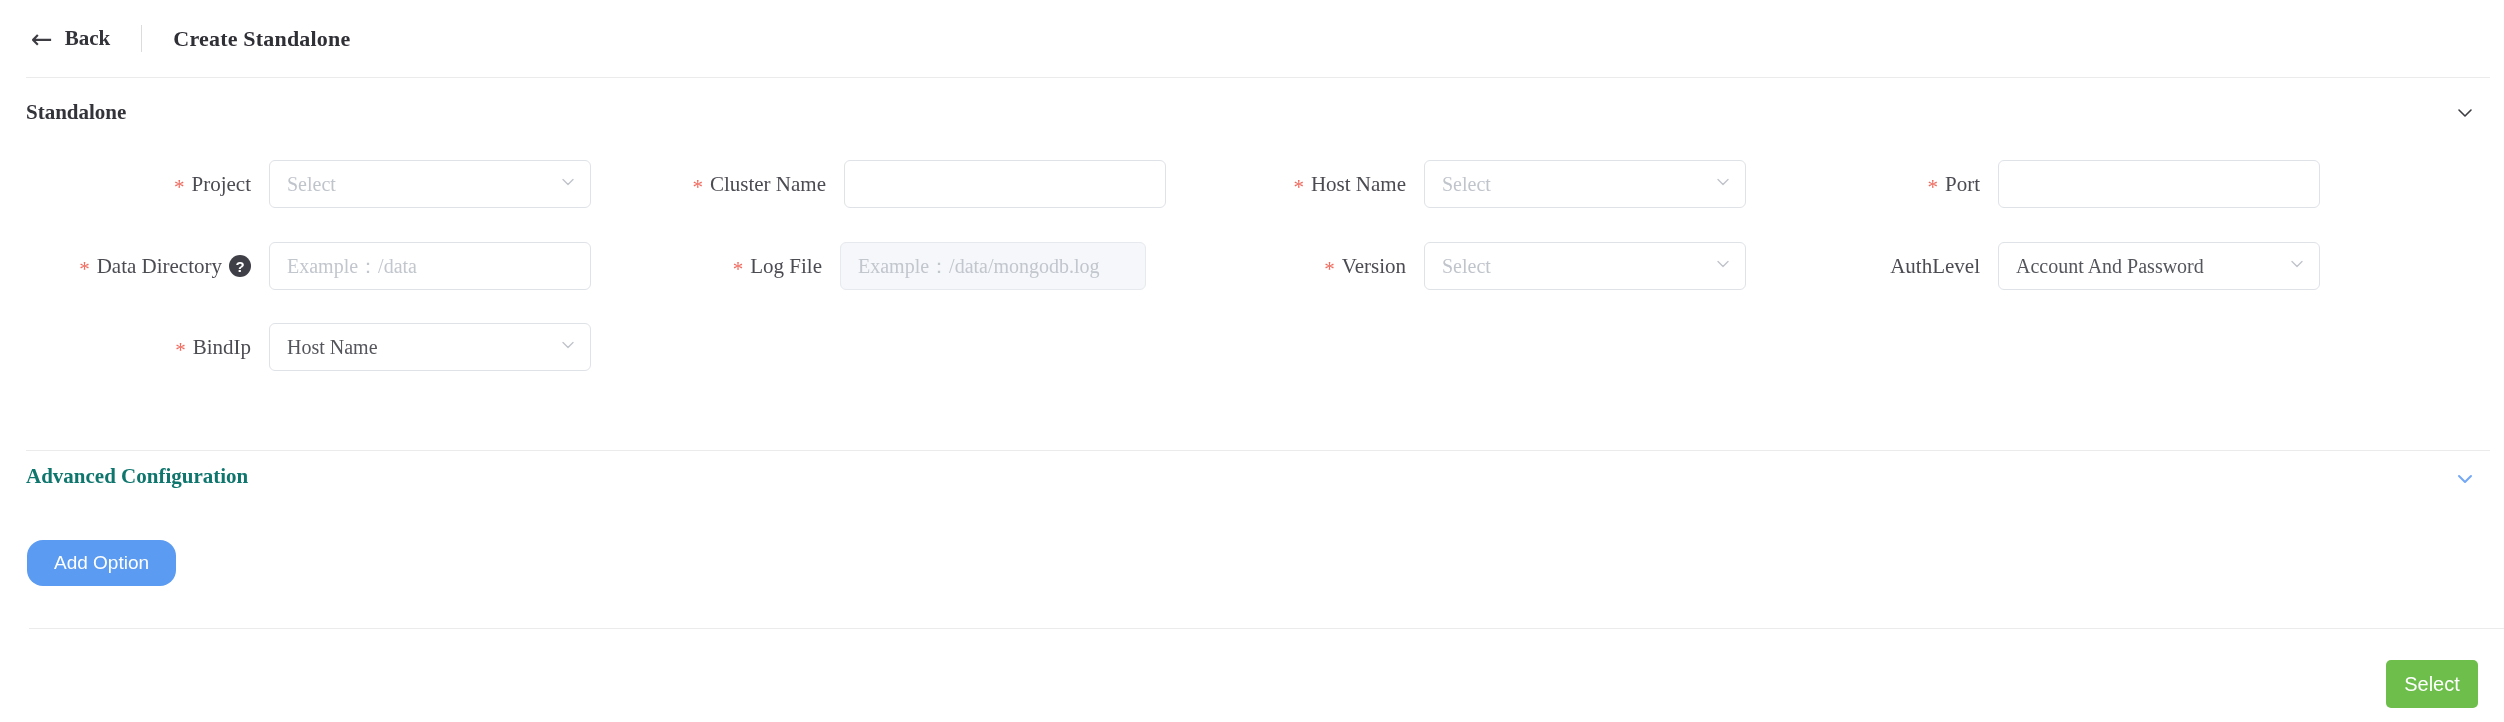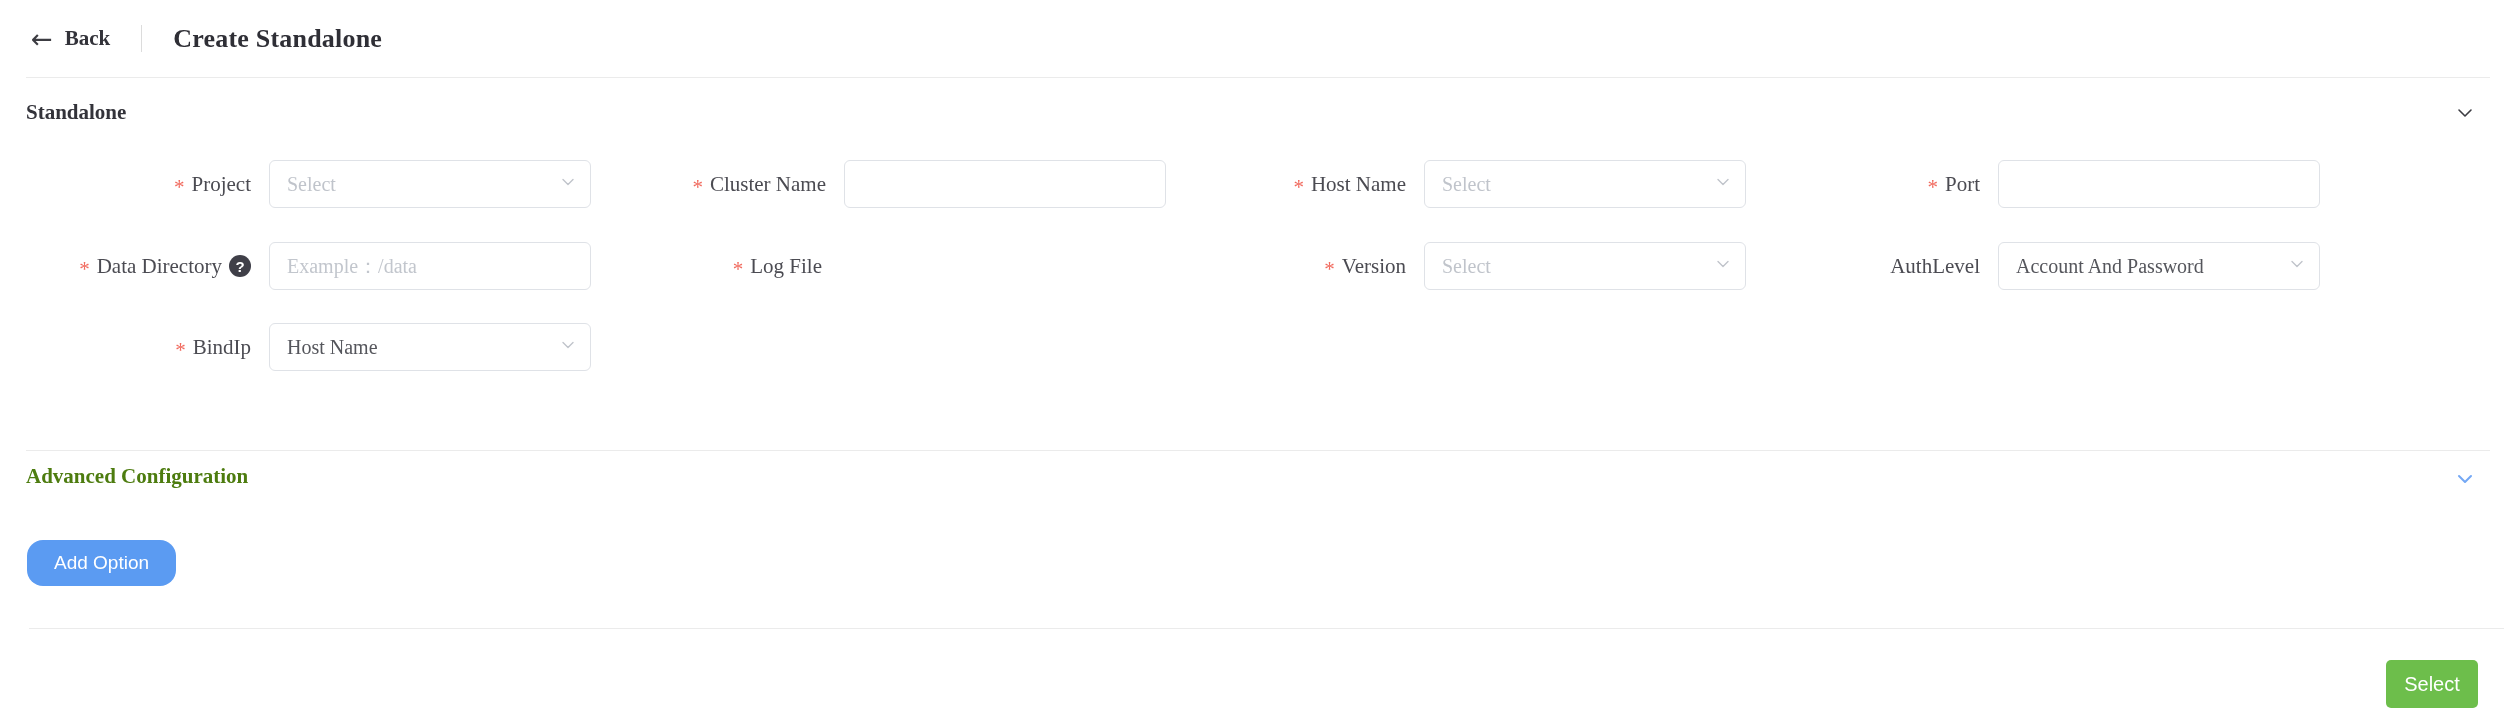--- a/index.html
+++ b/index.html
@@ -15,21 +15,21 @@
 
   
   .header {
     position: absolute; left: 0; top: 0; right: 0; height: 77px;
     display: flex; align-items: center; padding-left: 31px;
   }
   .back-group { display: flex; align-items: center; gap: 12px; cursor: pointer; }
   .back-arrow { font-size: 26px; color: #3c3c42; line-height: 1; font-family: "DejaVu Sans", sans-serif; }
   .back-label { font-size: 21px; color: #33333a; font-weight: 600; }
   .header-vsep { width: 1px; height: 27px; background: #dcdcdc; margin: 0 31px; }
-  .page-title { font-size: 26px; color: #2f2f36; font-weight: 700; letter-spacing: 0.2px; }
+  .page-title { font-size: 22px; color: #2f2f36; font-weight: 700; letter-spacing: 0.2px; }
   .hdivider { position: absolute; height: 1px; background: #ebebeb; }
   .divider-header { left: 26px; top: 77px; width: 2464px; }
   .divider-advanced { left: 26px; top: 450px; width: 2464px; }
   .divider-footer { left: 29px; top: 628px; width: 2475px; }
 
   
   .section-title {
     position: absolute; left: 26px; top: 100px;
     font-size: 21px; font-weight: 600; color: #33333a;
   }
@@ -65,21 +65,21 @@
     font-family: "Liberation Serif", serif;
   }
   .text-input::placeholder { color: #c2c6cd; opacity: 1; }
   .field-box.is-disabled { background: #f5f7fa; border-color: #e6e9ee; }
   .field-box.is-disabled .text-input { cursor: not-allowed; }
   .w306 { width: 306px; }
 
   
   .advanced-title {
     position: absolute; left: 26px; top: 464px;
-    font-size: 21px; font-weight: 700; color: #4d7c0f; cursor: pointer;
+    font-size: 21px; font-weight: 700; color: #0f766e; cursor: pointer;
   }
   .btn {
     position: absolute; border: none; cursor: pointer; color: #ffffff;
     font-family: "Liberation Sans", sans-serif; display: flex;
     align-items: center; justify-content: center;
   }
   .btn-add-option {
     left: 27px; top: 540px; width: 149px; height: 46px;
     background: #5b9bf2; border-radius: 16px; font-size: 19px;
   }
@@ -168,20 +168,23 @@
     </div>
     <div class="field-box">
       <input class="text-input" type="text" placeholder="Example：/data" style="">
     </div>
   </div>
 
   <div class="form-item" style="left:562px; top:242px;">
     <div class="form-label">
       <span class="req">*</span>
       <span>Log File</span>
+    </div>
+    <div class="field-box w306 is-disabled">
+      <input class="text-input" type="text" disabled="" placeholder="Example：/data/mongodb.log" style="">
     </div>
   </div>
 
   <div class="form-item" style="left:1146px; top:242px;">
     <div class="form-label">
       <span class="req">*</span>
       <span>Version</span>
     </div>
     <div class="field-box select-box">
       <span class="select-text is-placeholder">Select</span>

